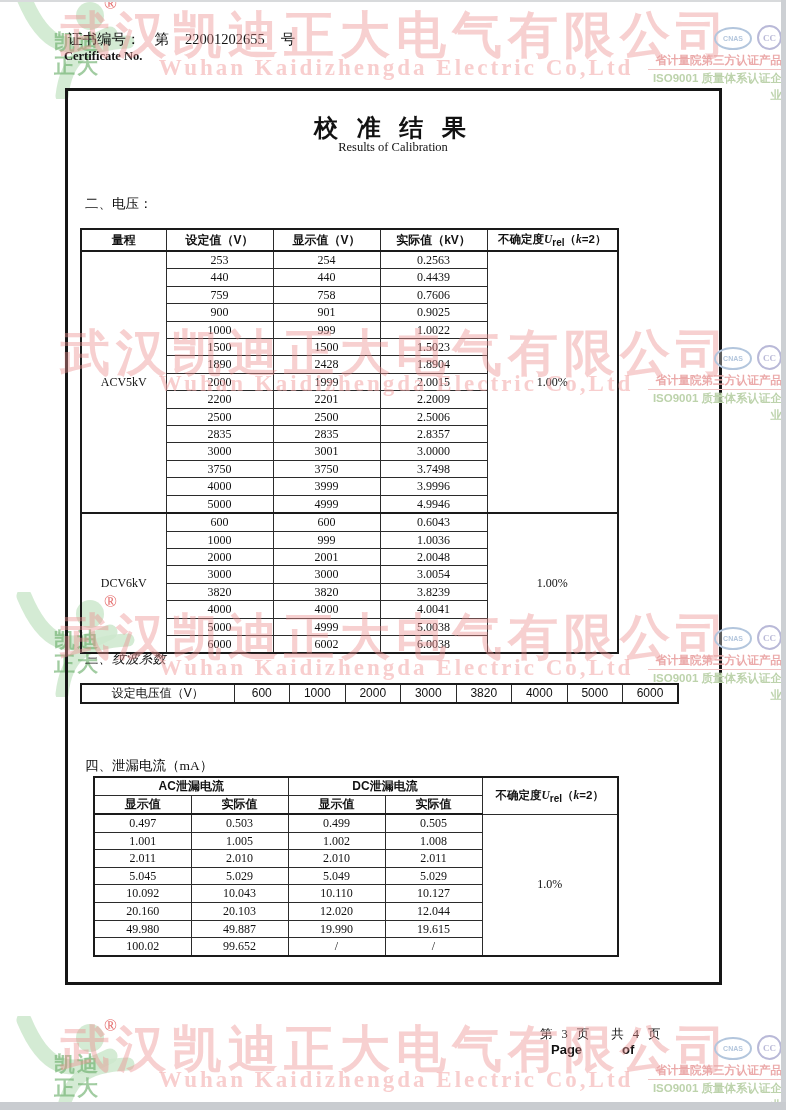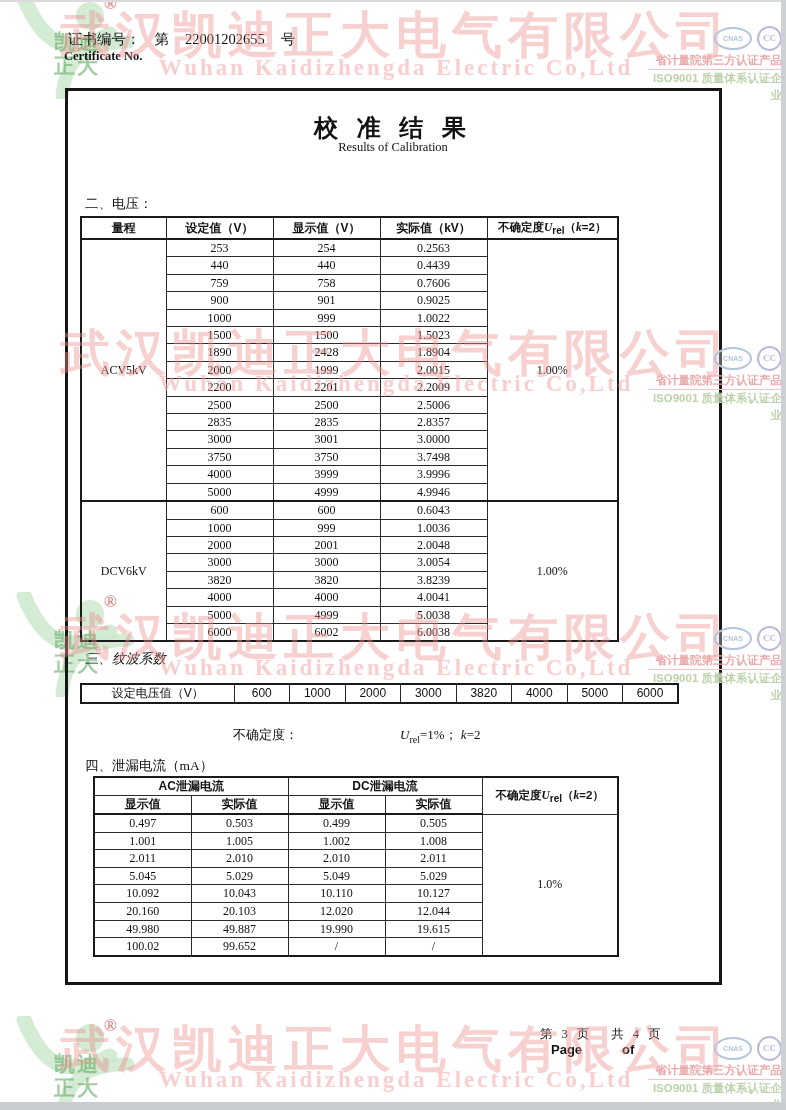--- a/index.html
+++ b/index.html
@@ -26,21 +26,21 @@
     font-size:23px; letter-spacing:3px; line-height:1;
     color:rgba(242,166,166,0.55); z-index:3; pointer-events:none;
   }
   .wm1c{top:10px;} .wm1e{top:56px;}
   .wm2c{top:328px;} .wm2e{top:372px;}
   .wm3c{top:612px;} .wm3e{top:656px;}
   .wm4c{top:1024px;} .wm4e{top:1068px;}
 
   .certblock { position:absolute; left:648px; width:134px; text-align:right; z-index:3; pointer-events:none; }
   .cb1{top:26px;} .cb2{top:346px;} .cb3{top:626px;} .cb4{top:1036px;}
-  .certblock .logorow { display:flex; justify-content:flex-end; align-items:center; gap:5px; height:24px; margin-bottom:2px; }
+  .certblock .logorow { display:flex; justify-content:flex-end; align-items:flex-end; gap:5px; height:24px; margin-bottom:2px; }
   .cnas-ellipse {
     display:inline-flex; align-items:center; justify-content:center;
     width:34px; height:19px; border:2px solid #b3c6dd; border-radius:50%;
     font-family:"Liberation Sans", sans-serif; font-size:7px; font-weight:bold; color:#b3c6dd;
     background:rgba(255,255,255,0.3);
   }
   .cc-circle {
     display:inline-flex; align-items:center; justify-content:center;
     width:21px; height:21px; border:2px solid #b9b9d8; border-radius:50%;
     font-family:"Liberation Serif", serif; font-size:9px; font-weight:bold; color:#b9b9d8;
@@ -83,21 +83,21 @@
   .sec-appearance { left:85px; top:176px; }
   .appearance-val { display:inline-block; margin-left:22px; padding:0 44px 0 30px;
     border-bottom:1.8px solid #333; }
   .sec-voltage { left:85px; top:195px; }
   .sec-ripple { left:85px; top:650px;font-style:italic; }
   .sec-leakage { left:85px; top:757px; }
 
   table { border-collapse:collapse; table-layout:fixed; z-index:2; background:transparent; }
   td, th { border:1px solid #2b2b2b; text-align:center; vertical-align:middle; padding:0; overflow:hidden; }
 
-  .vtable { position:absolute; left:80px; top:216px; width:537px;
+  .vtable { position:absolute; left:80px; top:228px; width:537px;
     font-family:"Liberation Serif", serif; font-size:12px; border:2px solid #1a1a1a;padding-left:32px; }
   .vtable thead th { font-family:"Liberation Sans", sans-serif; font-size:12px; font-weight:bold;
     height:20px; border-bottom:2px solid #1a1a1a; }
   .vtable td { height:16.4px; line-height:16.4px; }
   .vtable tbody.group-first { border-bottom:2px solid #1a1a1a; }
   .unc-h i, .unc-note i { font-family:"Liberation Serif", serif; }
   .unc-h sub, .unc-note sub { font-size:10px; }
   .unc-h { font-size:11.5px !important; }
 
   .rtable { position:absolute; left:80px; top:683px; width:597px;
@@ -340,23 +340,20 @@
           <td>2000</td>
           <td>3000</td>
           <td>3820</td>
           <td>4000</td>
           <td>5000</td>
           <td>6000</td>
         </tr>
       </tbody>
   </table>
 
-  <div class="unc-note">
-    <span>不确定度：</span><span class="val"><i>U</i><sub>rel</sub><span>=1%； </span><i>k</i><span>=2</span></span>
-  </div>
 
   <div class="sec sec-leakage">四、泄漏电流（mA）</div>
 
   <table class="ltable">
     <colgroup>
         <col style="width:97px">
         <col style="width:97px">
         <col style="width:97px">
         <col style="width:97px">
         <col style="width:136px">

